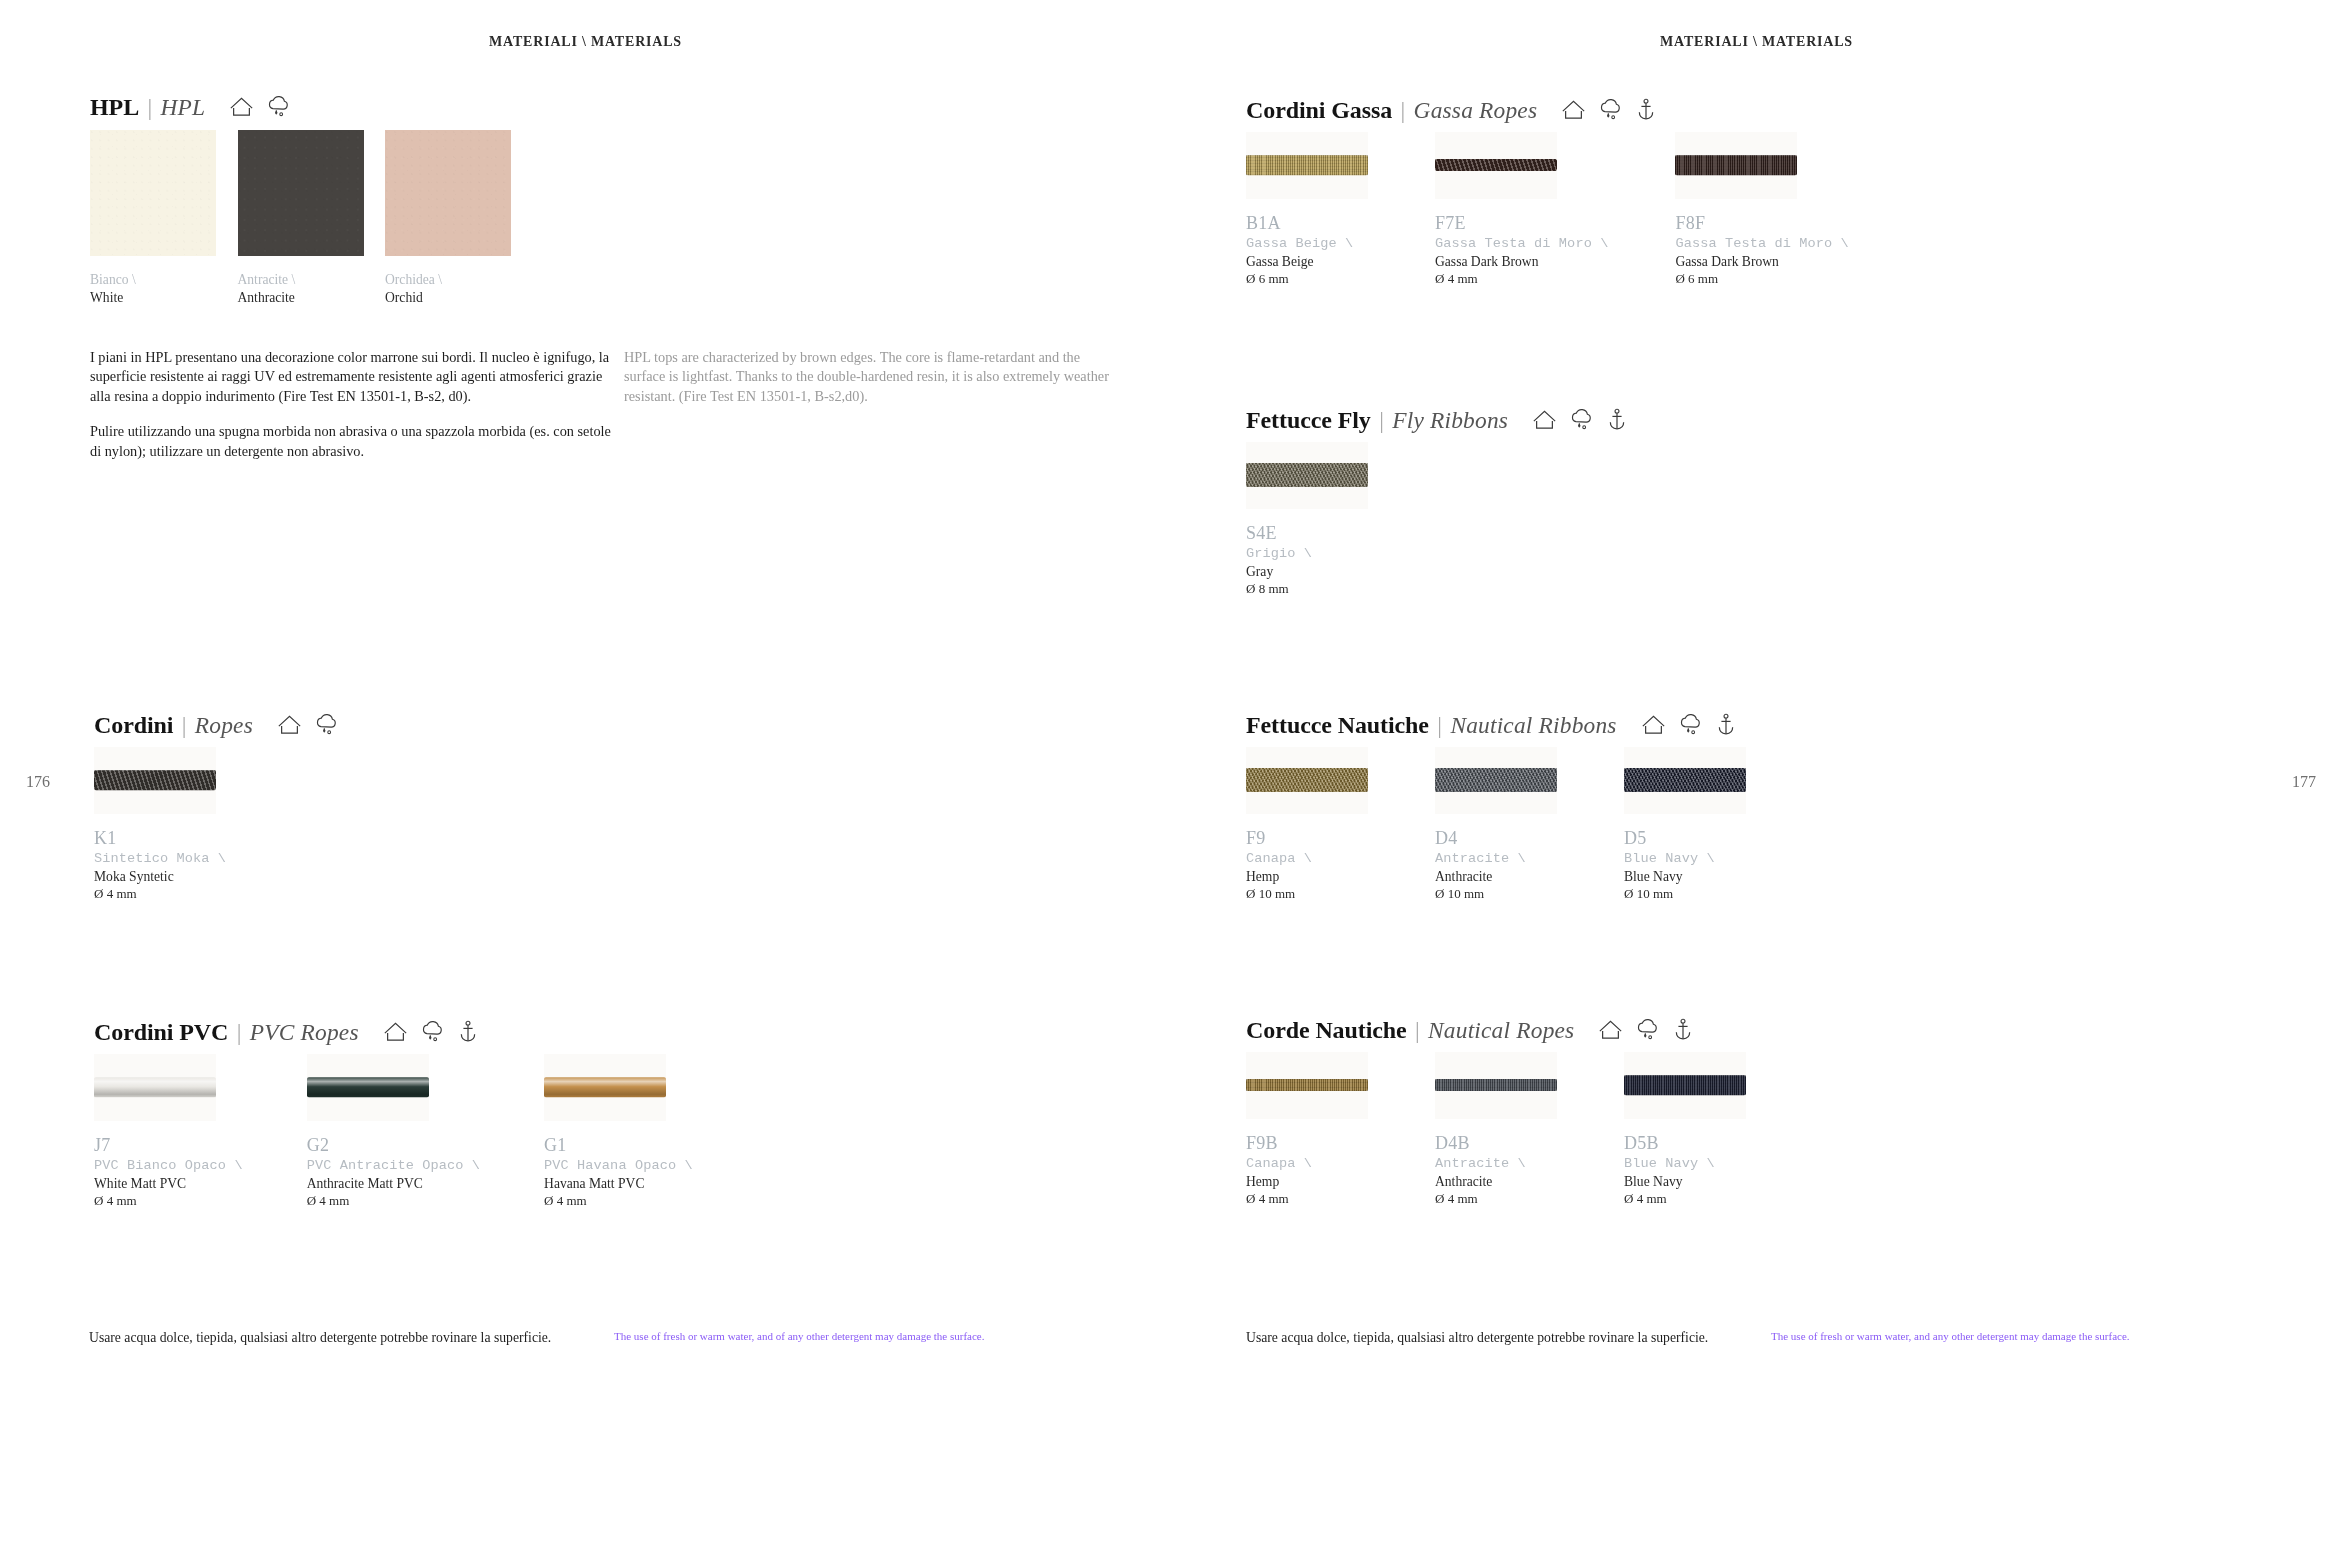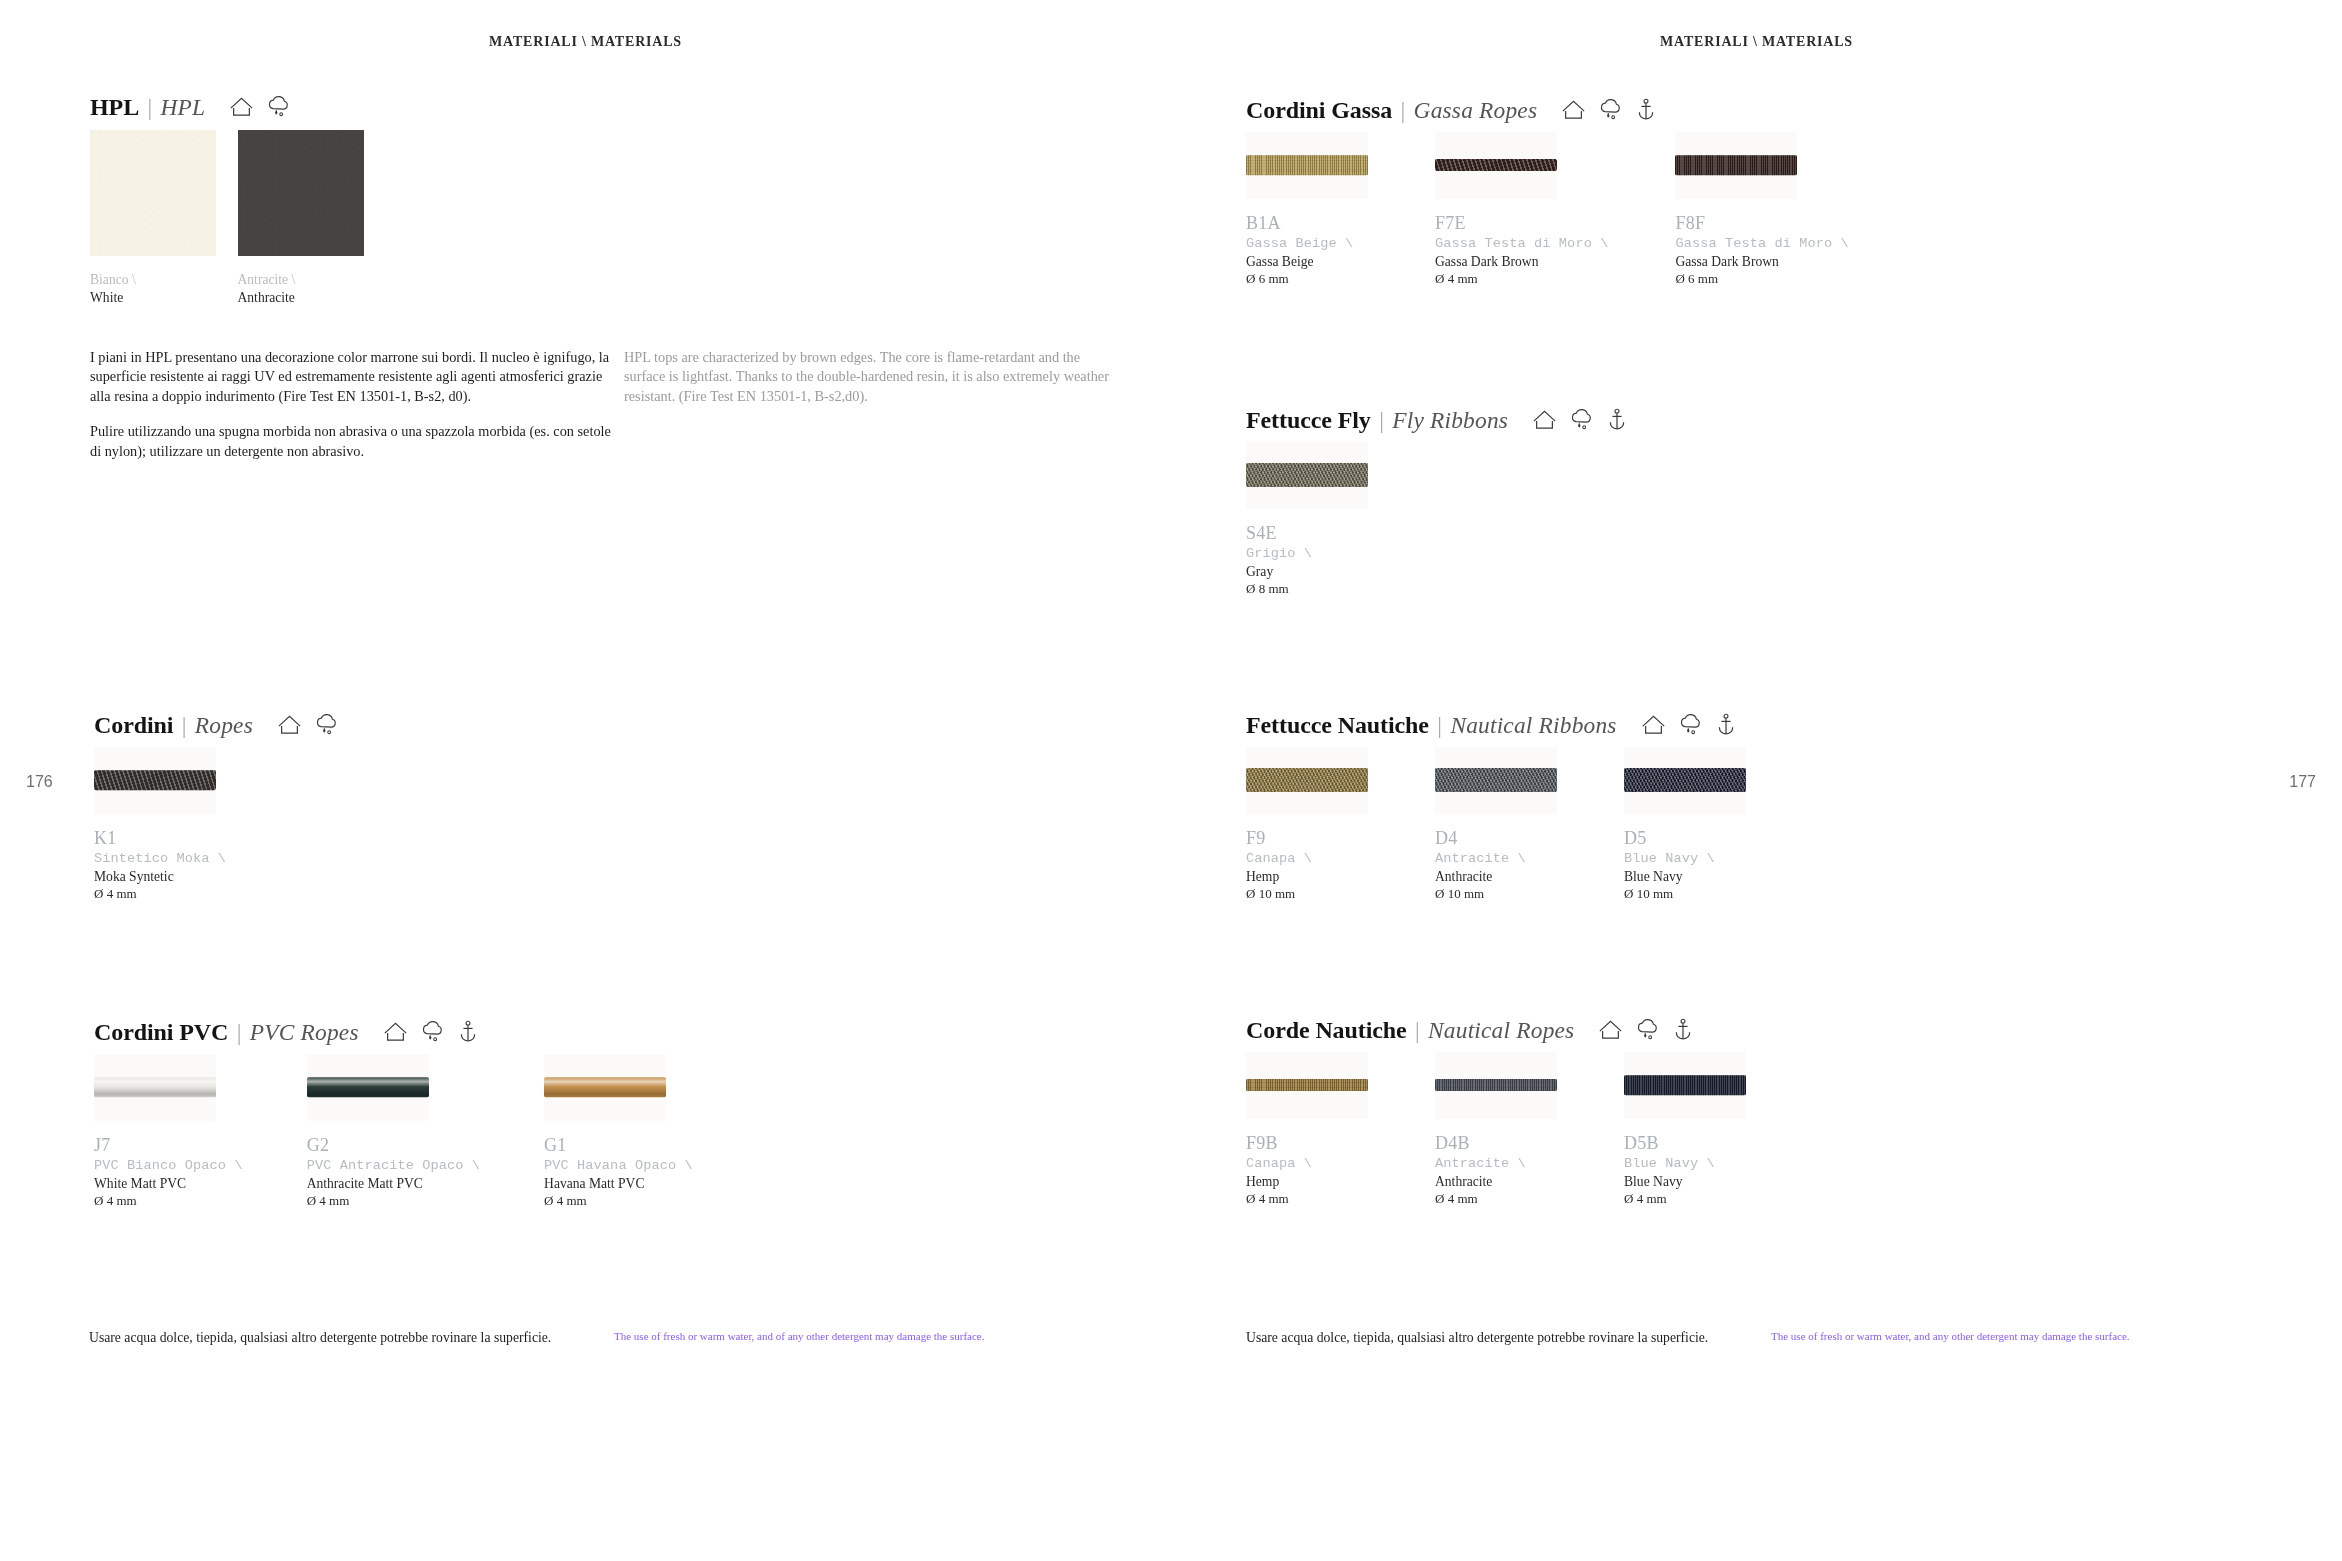--- a/index.html
+++ b/index.html
@@ -38,21 +38,21 @@
     letter-spacing: 0.8px;
     color: #2b2b2b;
   }
 
   
   .folio {
     position: absolute;
     top: 773px;
     font-size: 16px;
     color: #6f6f6f;
-    font-family: Liberation Sans, sans-serif;
+    font-family: Liberation Serif, serif;
   }
   .folio-left  { left: 26px; }
   .folio-right { right: 26px; }
 
   
   .section {
     position: absolute;
   }
 
   .section-head {
@@ -310,20 +310,27 @@
             <div class="cap-hpl-en">White</div>
           </div>
         </div>
         <div class="swatch-cell">
           <div class="swatch-plate" style="background: rgb(70, 67, 64);"></div>
           <div class="caption" style="margin-top:15px;">
             <div class="cap-hpl-it">Antracite \</div>
             <div class="cap-hpl-en">Anthracite</div>
           </div>
         </div>
+        <div class="swatch-cell">
+          <div class="swatch-plate" style="background: rgb(223, 192, 176);"></div>
+          <div class="caption" style="margin-top:15px;">
+            <div class="cap-hpl-it">Orchidea \</div>
+            <div class="cap-hpl-en">Orchid</div>
+          </div>
+        </div>
       </div>
 
       <div class="copy-block" style="margin-top:41px;">
         <div class="copy-col it copy-it">
           <p>I piani in HPL presentano una decorazione color marrone sui bordi. Il nucleo è ignifugo, la superficie resistente ai raggi UV ed estremamente resistente agli agenti atmosferici grazie alla resina a doppio indurimento (Fire Test EN 13501-1, B-s2, d0).</p>
           <p>Pulire utilizzando una spugna morbida non abrasiva o una spazzola morbida (es. con setole di nylon); utilizzare un detergente non abrasivo.</p>
         </div>
         <div class="copy-col en copy-en">
           <p>HPL tops are characterized by brown edges. The core is flame-retardant and the surface is lightfast. Thanks to the double-hardened resin, it is also extremely weather resistant. (Fire Test EN 13501-1, B-s2,d0).</p>
         </div>

